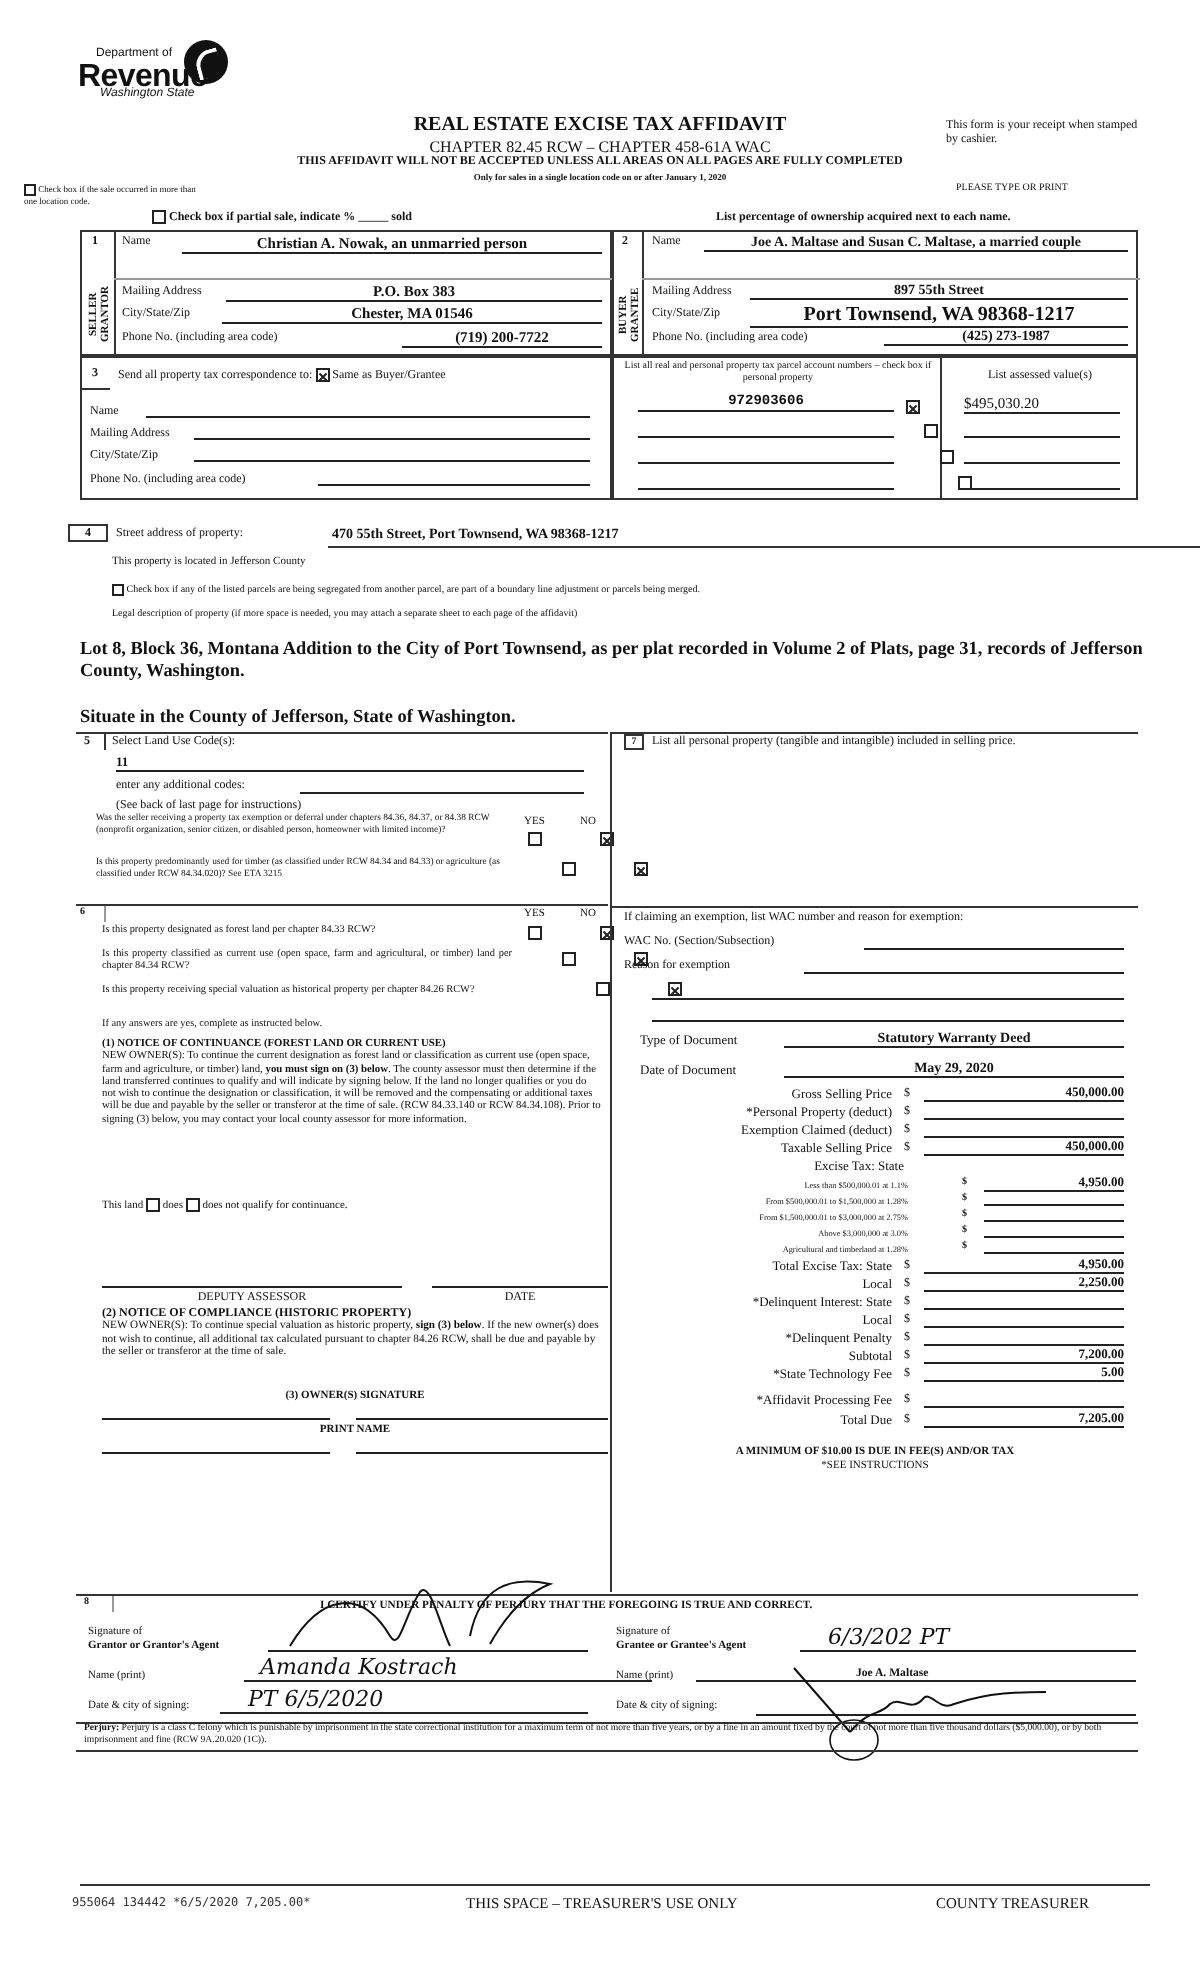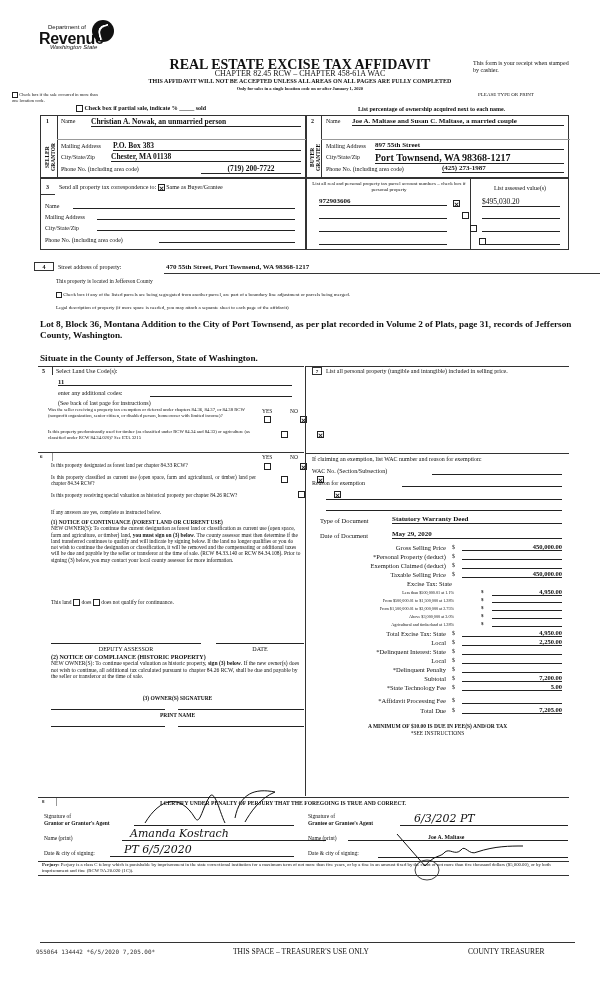--- a/index.html
+++ b/index.html
@@ -8,39 +8,39 @@
   .abs { position: absolute; }
   .b { font-weight: bold; }
   .ul { border-bottom: 1px solid #222; }
   .box { border: 1px solid #333; }
   .cb { display: inline-block; width: 7px; height: 7px; border: 1px solid #222; vertical-align: middle; position: relative; background: #fff; }
   .cb.x::before, .cb.x::after { content: ""; position: absolute; left: 0; top: 2.5px; width: 5px; height: 1px; background: #222; }
   .cb.x::before { transform: rotate(45deg); }
   .cb.x::after { transform: rotate(-45deg); }
   .line { position: absolute; height: 1px; background: #333; }
   .vline { position: absolute; width: 1px; background: #333; }
-  .val { font-weight: bold; font-size: 7.5px; }
+  .val { font-weight: bold; font-size: 7.5px; text-align: center; }
   .small { font-size: 5px; }
   .vert { position: absolute; writing-mode: vertical-rl; transform: rotate(180deg); font-size: 5.5px; text-align: center; line-height: 6px; }
   .right { text-align: right; }
   .sig { font-family: "DejaVu Serif", serif; font-style: italic; color: #111; }
   .logo-r { position:absolute; width: 22px; height: 22px; border-radius: 50%; background:#111; }
   .logo-r::after { content:""; position:absolute; left:6px; top:5px; width:10px; height:12px; border: 2px solid #fff; border-right:none; border-bottom:none; border-radius: 8px 0 0 0; transform: rotate(-15deg); }
 </style>
 </head>
 <body>
 
 <div class="abs" style="left:36px;top:20px;width:70px;height:34px;">
   <div class="abs" style="left:12px;top:4px;font-family:'Liberation Sans',sans-serif;font-size:6px;">Department of</div>
   <div class="abs b" style="left:3px;top:10px;font-family:'Liberation Sans',sans-serif;font-size:16px;letter-spacing:-0.3px;">Revenue</div>
   <div class="abs" style="left:14px;top:24px;font-family:'Liberation Sans',sans-serif;font-style:italic;font-size:6px;">Washington State</div>
   <div class="logo-r" style="left:56px;top:0px;"></div>
 </div>
 
-<div class="abs b" style="left:0;width:600px;top:57px;text-align:center;font-size:14px;">REAL ESTATE EXCISE TAX AFFIDAVIT</div>
+<div class="abs b" style="left:0;width:600px;top:57px;text-align:center;font-size:10px;">REAL ESTATE EXCISE TAX AFFIDAVIT</div>
 <div class="abs" style="left:0;width:600px;top:69px;text-align:center;font-size:8px;">CHAPTER 82.45 RCW – CHAPTER 458-61A WAC</div>
 <div class="abs b" style="left:0;width:600px;top:78px;text-align:center;font-size:6px;">THIS AFFIDAVIT WILL NOT BE ACCEPTED UNLESS ALL AREAS ON ALL PAGES ARE FULLY COMPLETED</div>
 <div class="abs b" style="left:0;width:600px;top:86px;text-align:center;font-size:4.5px;">Only for sales in a single location code on or after January 1, 2020</div>
 <div class="abs" style="left:473px;top:60px;width:100px;font-size:6px;line-height:7px;">This form is your receipt when stamped by cashier.</div>
 <div class="abs" style="left:478px;top:92px;font-size:5px;">PLEASE TYPE OR PRINT</div>
 
 <div class="abs" style="left:12px;top:92px;width:90px;font-size:4.5px;line-height:5px;">
   <span class="cb" style="width:6px;height:6px;"></span>
   <span>Check box if the sale occurred in more than one location code.</span>
 </div>
@@ -53,21 +53,21 @@
 <div class="abs box" style="left:40px;top:115px;width:266px;height:63px;">
   <div class="abs b" style="left:5px;top:2px;font-size:6px;">1</div>
   <div class="vline" style="left:16px;top:0;height:62px;"></div>
   <div class="vert b" style="left:3px;top:22px;width:12px;height:38px;">SELLER GRANTOR</div>
   <div class="abs" style="left:20px;top:2px;font-size:6px;">Name</div>
   <div class="abs val ul" style="left:50px;top:1px;width:210px;">Christian A. Nowak, an unmarried person</div>
   <div class="line" style="left:16px;top:23px;width:250px;background:#999;"></div>
   <div class="abs" style="left:20px;top:27px;font-size:6px;">Mailing Address</div>
   <div class="abs val ul" style="left:72px;top:25px;width:188px;">P.O. Box 383</div>
   <div class="abs" style="left:20px;top:38px;font-size:6px;">City/State/Zip</div>
-  <div class="abs val ul" style="left:70px;top:36px;width:190px;">Chester, MA 01138</div>
+  <div class="abs val ul" style="left:70px;top:36px;width:190px;">Chester, MA 01546</div>
   <div class="abs" style="left:20px;top:50px;font-size:6px;">Phone No. (including area code)</div>
   <div class="abs val ul" style="left:160px;top:48px;width:100px;text-align:center;">(719) 200-7722</div>
 </div>
 
 <div class="abs box" style="left:306px;top:115px;width:263px;height:63px;">
   <div class="abs b" style="left:4px;top:2px;font-size:6px;">2</div>
   <div class="vline" style="left:14px;top:0;height:62px;"></div>
   <div class="vert b" style="left:2px;top:22px;width:12px;height:38px;">BUYER GRANTEE</div>
   <div class="abs" style="left:19px;top:2px;font-size:6px;">Name</div>
   <div class="abs val ul" style="left:45px;top:1px;width:212px;font-size:7px;">Joe A. Maltase and Susan C. Maltase, a married couple</div>
@@ -96,21 +96,21 @@
   <div class="abs ul" style="left:56px;top:44px;width:198px;height:8px;"></div>
   <div class="abs" style="left:4px;top:58px;font-size:6px;">Phone No. (including area code)</div>
   <div class="abs ul" style="left:118px;top:56px;width:136px;height:8px;"></div>
 </div>
 
 <div class="abs box" style="left:306px;top:178px;width:263px;height:72px;">
   <div class="abs" style="left:2px;top:2px;width:160px;text-align:center;font-size:5px;line-height:6px;">List all real and personal property tax parcel account numbers – check box if personal property</div>
   <div class="vline" style="left:163px;top:0;height:71px;"></div>
   <div class="abs" style="left:164px;top:6px;width:98px;text-align:center;font-size:6px;">List assessed value(s)</div>
 
-  <div class="abs val ul" style="left:12px;top:18px;width:128px;font-size:7px;">972903606</div>
+  <div class="abs val ul" style="left:12px;top:18px;width:128px;font-size:7px;font-family:Liberation Mono, monospace;">972903606</div>
   <span class="abs cb x" style="left:146px;top:21px;"></span>
   <div class="abs ul" style="left:175px;top:18px;width:78px;font-size:7.5px;">$495,030.20</div>
 
   <div class="abs ul" style="left:12px;top:31px;width:128px;height:9px;"></div>
   <span class="abs cb" style="left:146px;top:33px;"></span>
   <div class="abs ul" style="left:175px;top:31px;width:78px;height:9px;"></div>
 
   <div class="abs ul" style="left:12px;top:44px;width:128px;height:9px;"></div>
   <span class="abs cb" style="left:146px;top:46px;"></span>
   <div class="abs ul" style="left:175px;top:44px;width:78px;height:9px;"></div>

